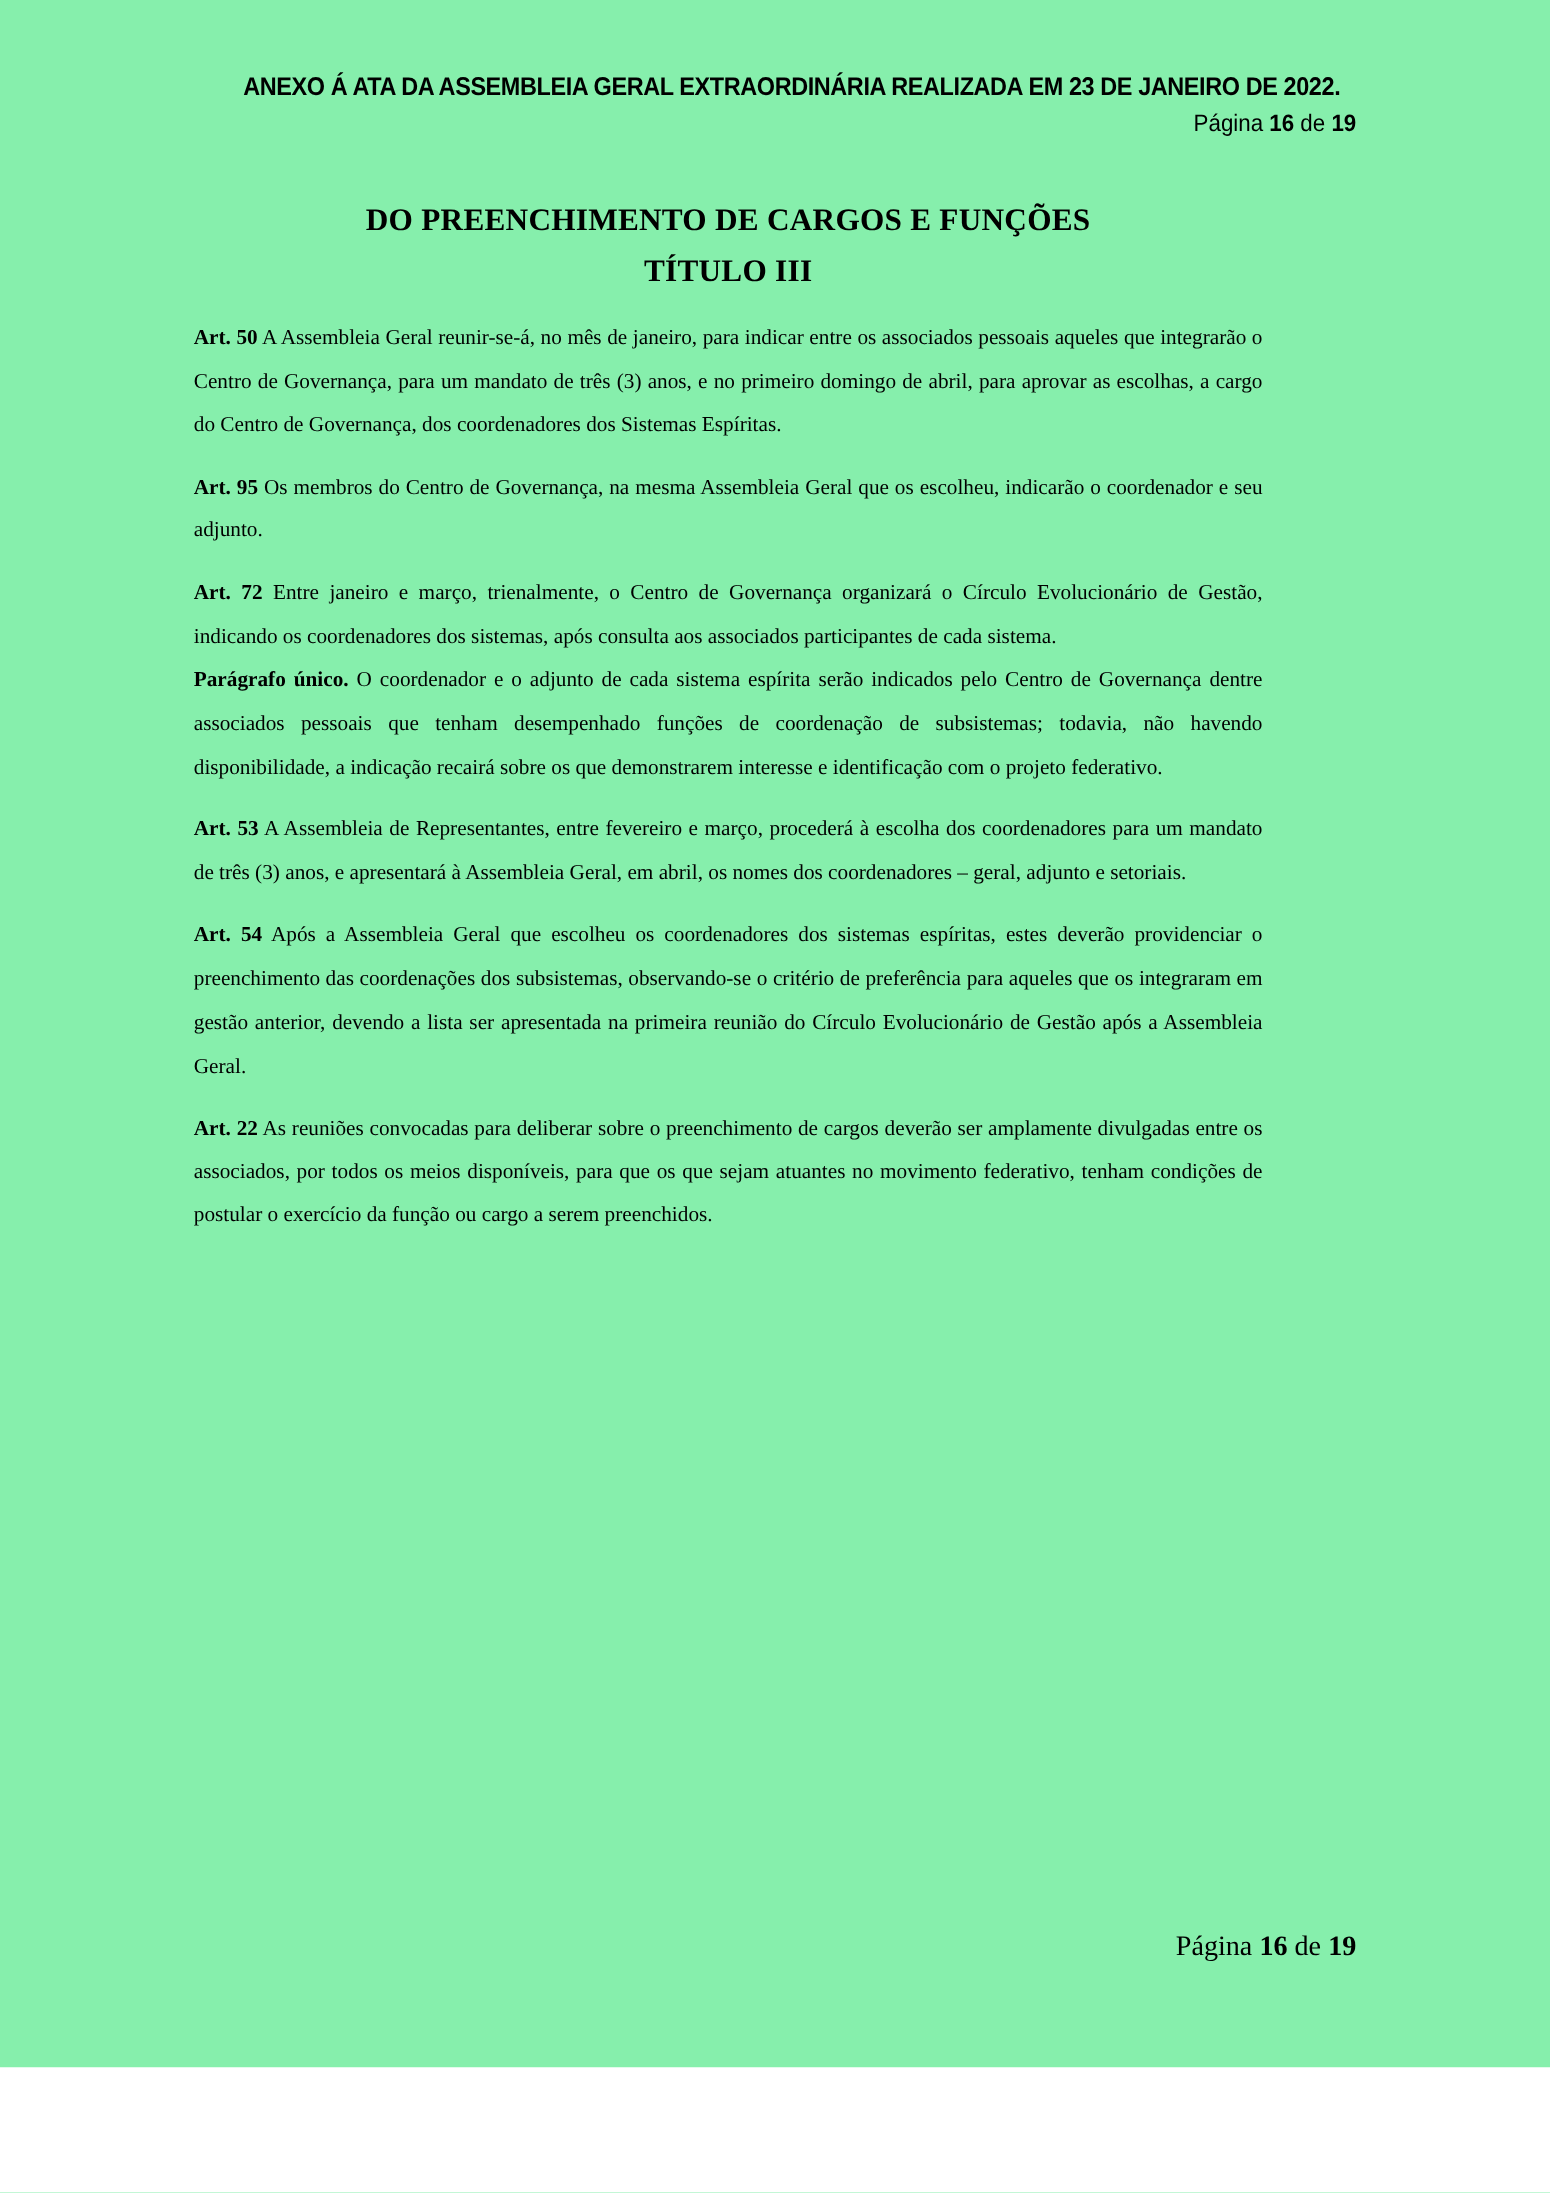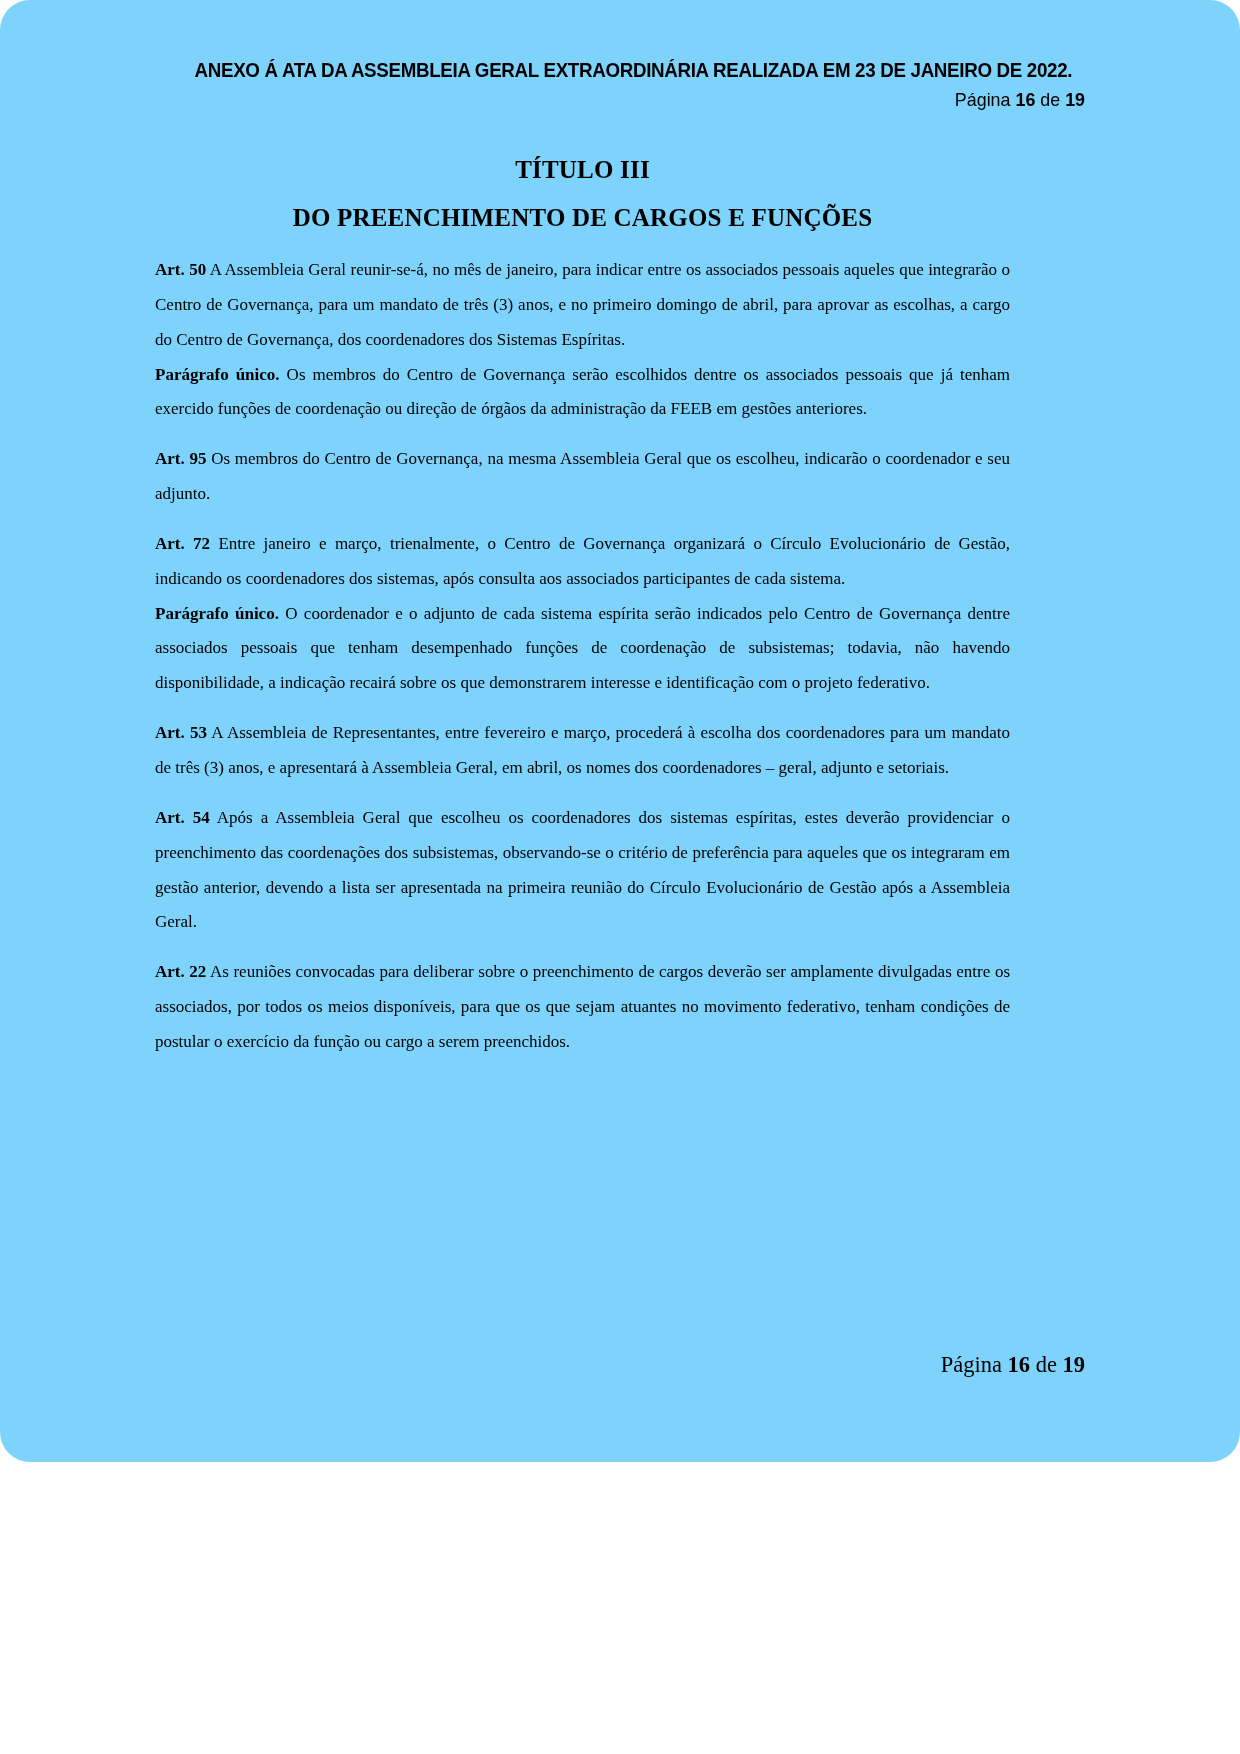--- a/index.html
+++ b/index.html
@@ -5,26 +5,25 @@
 <style>
   html, body {
     margin: 0;
     padding: 0;
     background: #ffffff;
   }
 
   .page {
     position: relative;
     width: 1240px;
-    height: 1462px;
+    height: 1654px;
     margin: 0 auto;
-    background: #7dd3fc;
+    background: #86efac;
     box-sizing: border-box;
     overflow: hidden;
-    border-radius: 30px;
   }
 
   
   .doc-header {
     position: absolute;
     top: 58px;
     left: 155px;
     right: 155px;
   }
 
@@ -117,31 +116,28 @@
     <div class="header-pageline">
       <span>Página</span>
       <span class="num">16</span>
       <span>de</span>
       <span class="num">19</span>
     </div>
   </div>
 
   <div class="doc-body">
 
+    <div class="heading second">DO PREENCHIMENTO DE CARGOS E FUNÇÕES</div>
+
     <div class="heading first">TÍTULO III</div>
-
-    <div class="heading second">DO PREENCHIMENTO DE CARGOS E FUNÇÕES</div>
 
     <p class="para gap-before">
       <b>Art. 50</b><span> A Assembleia Geral reunir-se-á, no mês de janeiro, para indicar entre os associados pessoais aqueles que integrarão o Centro de Governança, para um mandato de três (3) anos, e no primeiro domingo de abril, para aprovar as escolhas, a cargo do Centro de Governança, dos coordenadores dos Sistemas Espíritas.</span>
     </p>
 
-    <p class="para tight-before">
-      <b>Parágrafo único.</b><span> Os membros do Centro de Governança serão escolhidos dentre os associados pessoais que já tenham exercido funções de coordenação ou direção de órgãos da administração da FEEB em gestões anteriores.</span>
-    </p>
 
     <p class="para gap-before">
       <b>Art. 95</b><span> Os membros do Centro de Governança, na mesma Assembleia Geral que os escolheu, indicarão o coordenador e seu adjunto.</span>
     </p>
 
     <p class="para gap-before">
       <b>Art. 72</b><span> Entre janeiro e março, trienalmente, o Centro de Governança organizará o Círculo Evolucionário de Gestão, indicando os coordenadores dos sistemas, após consulta aos associados participantes de cada sistema.</span>
     </p>
 
     <p class="para tight-before">

